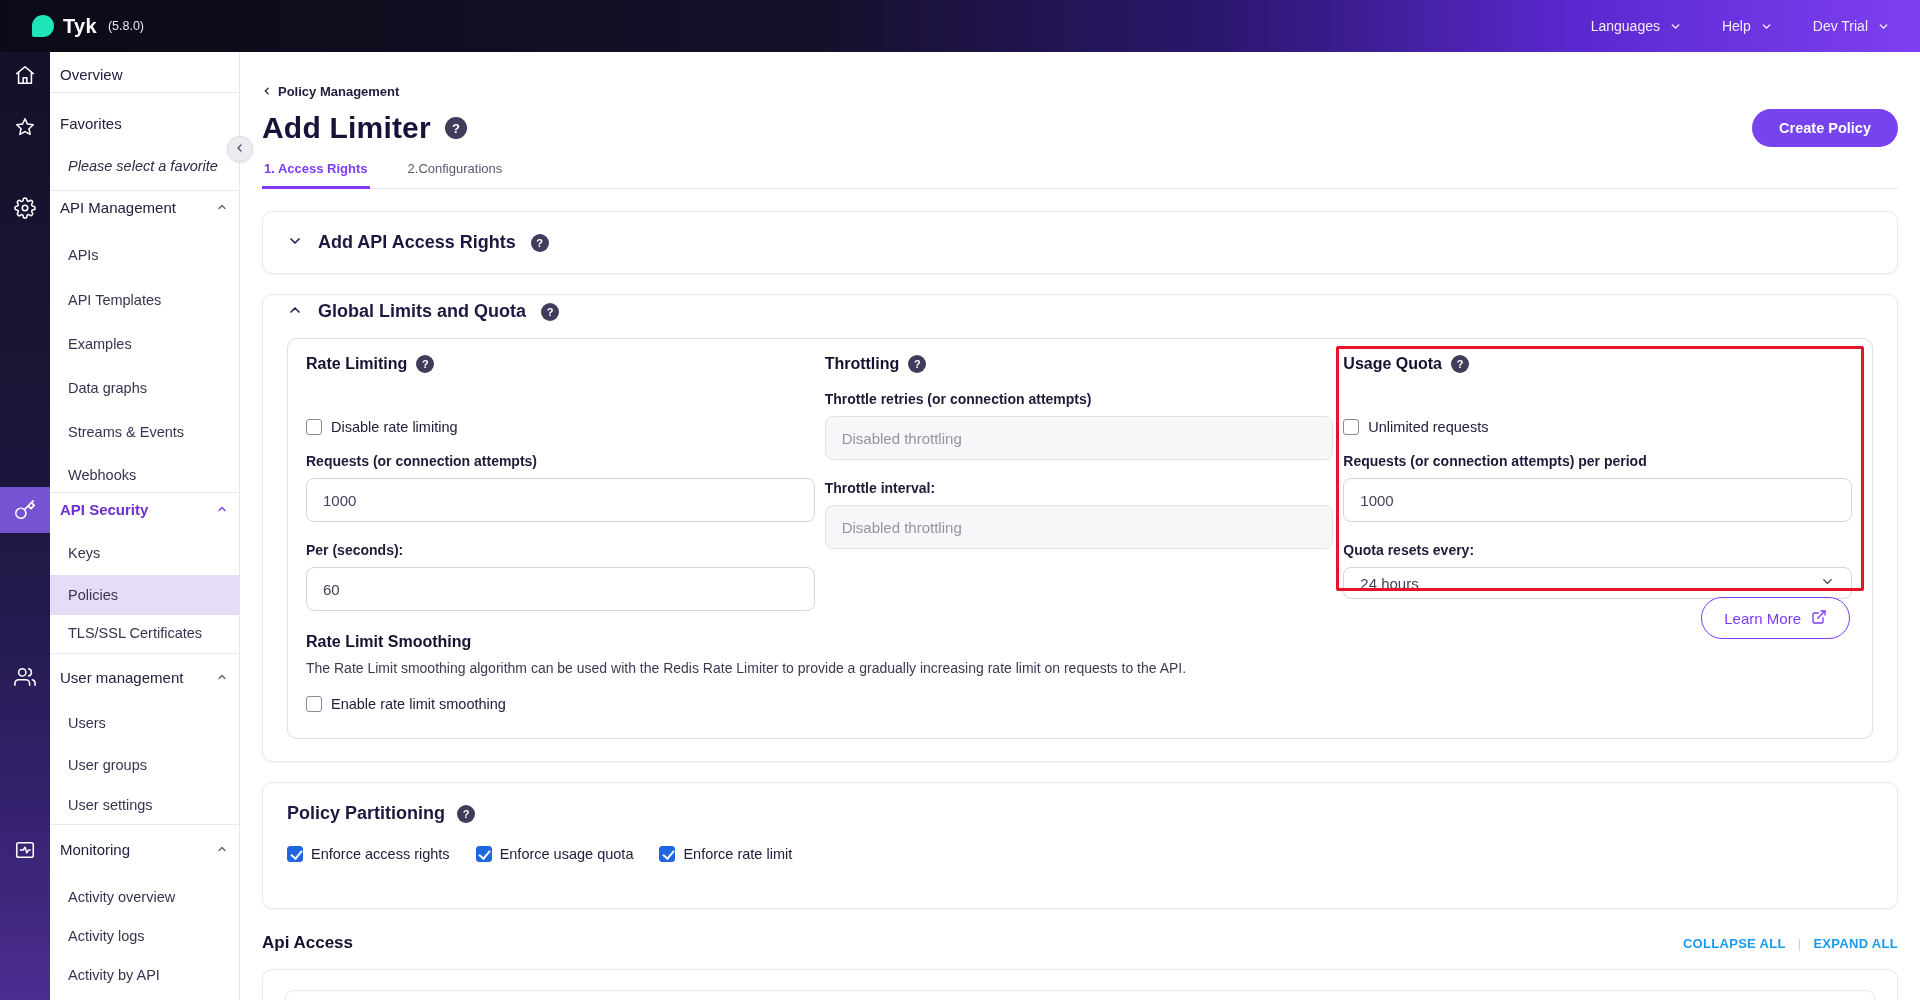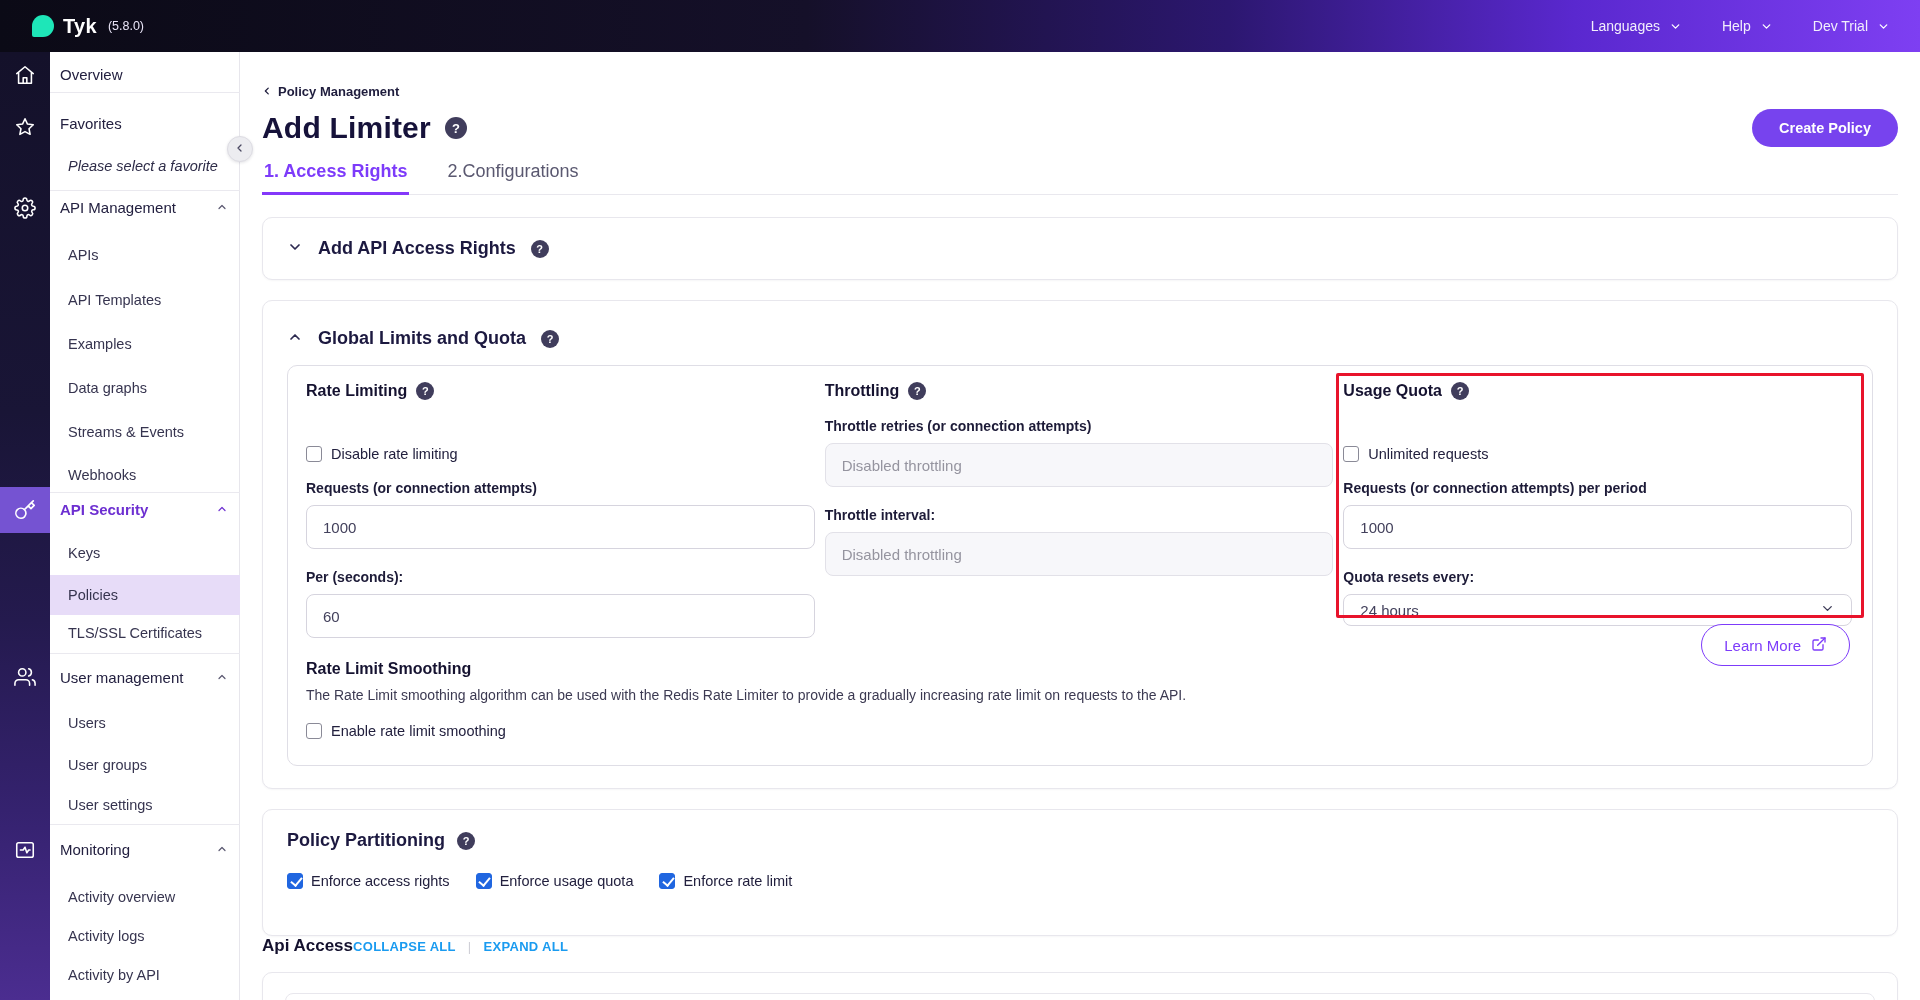--- a/index.html
+++ b/index.html
@@ -61,29 +61,29 @@
   .page-title{font-size:30px; font-weight:800; color:#16123a; letter-spacing:.2px;}
   .help{width:18px; height:18px; border-radius:50%; background:#403d5c; color:#fff; font-size:11px; font-weight:700;
         display:inline-flex; align-items:center; justify-content:center; flex:none;}
   .help.lg{width:22px; height:22px; font-size:13px;}
   .btn-primary{
     background:#7743ee; color:#fff; border:none; height:38px; padding:0 27px;
     border-radius:19px; font-size:14.5px; font-weight:600; font-family:inherit; cursor:pointer;
   }
 
   .tabs{margin-top:14px; display:flex; gap:36px; border-bottom:1px solid #e9e8ee;}
-  .tab{font-size:18px; color:#5a5870; padding:0 2px 10px 2px; cursor:pointer;}
+  .tab{font-size:13px; color:#5a5870; padding:0 2px 10px 2px; cursor:pointer;}
   .tab.active{color:#7d3bfa; font-weight:600; border-bottom:3px solid #8438fa; margin-bottom:-1px;}
 
   .card{border:1px solid #e8e7ed; border-radius:10px; background:#fff; box-shadow:0 1px 2px rgba(20,20,50,.04);}
   .card-header{display:flex; align-items:center; gap:15px; cursor:pointer;}
   .card-title{font-size:18px; font-weight:700; color:#1c1940;}
 
   .card-access{margin-top:22px; padding:20px 24px;}
-  .card-limits{margin-top:20px; padding:27px 24px 22px 24px;}
+  .card-limits{margin-top:20px; padding:6px 24px 22px 24px;}
 
   .limits-box{margin-top:16px; border:1px solid #dfdee6; border-radius:10px; position:relative;
               padding:0 20px 26px 18px;}
   .limits-grid{display:grid; grid-template-columns:1fr 1fr 1fr; column-gap:10px;}
   .col-title{margin-top:16px; font-size:16px; font-weight:700; color:#151230; display:flex; align-items:center; gap:9px;}
   .cb-row{display:flex; align-items:center; gap:9px; margin-top:46px;}
   .cb{width:16px; height:16px; border:1.5px solid #8a8a97; border-radius:3px; background:#fff; flex:none; cursor:pointer; position:relative;}
   .cb.checked{background:#2066e0; border-color:#2066e0;}
   .cb.checked::after{content:""; position:absolute; left:4.5px; top:1px; width:5px; height:9px;
                      border:solid #fff; border-width:0 2px 2px 0; transform:rotate(40deg);}
@@ -109,21 +109,21 @@
   .btn-outline{
     position:absolute; right:22px; top:258px; height:42px; padding:0 22px;
     border:1.5px solid #7d3bfa; border-radius:21px; background:#fff; color:#7d3bfa;
     font-size:15px; font-weight:500; font-family:inherit; display:flex; align-items:center; gap:10px; cursor:pointer;
   }
 
   .card-partition{margin-top:20px; padding:20px 24px 46px 24px;}
   .partition-row{display:flex; align-items:center; gap:26px; margin-top:22px;}
   .partition-item{display:flex; align-items:center; gap:8px;}
 
-  .api-access-row{display:flex; align-items:center; justify-content:flex-start;}
+  .api-access-row{margin-top:24px; display:flex; align-items:center; justify-content:space-between;}
   .api-access-title{font-size:17px; font-weight:700; color:#14112e;}
   .api-access-links{display:flex; align-items:center; font-size:13px; font-weight:700; letter-spacing:.3px;}
   .link-blue{color:#1a9bf0; cursor:pointer;}
   .link-sep{color:#cfcfd6; margin:0 12px; font-weight:400;}
 
   .card-bottom{margin-top:16px; height:110px; padding:20px 22px;}
   .card-bottom-inner{height:90px; border:1px solid #e8e7ed; border-radius:8px;}
 </style>
 </head>
 <body>

